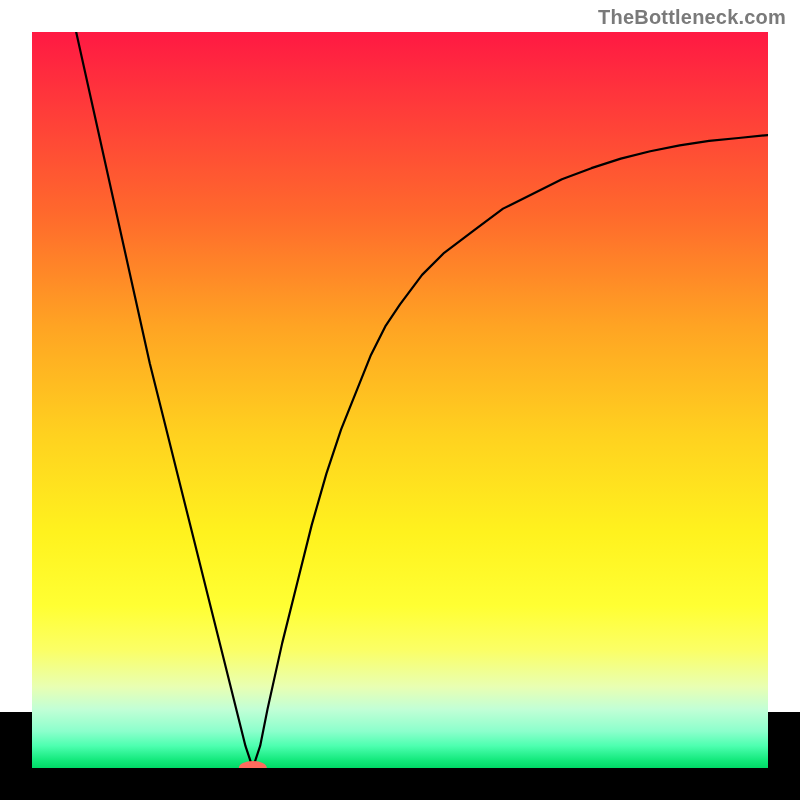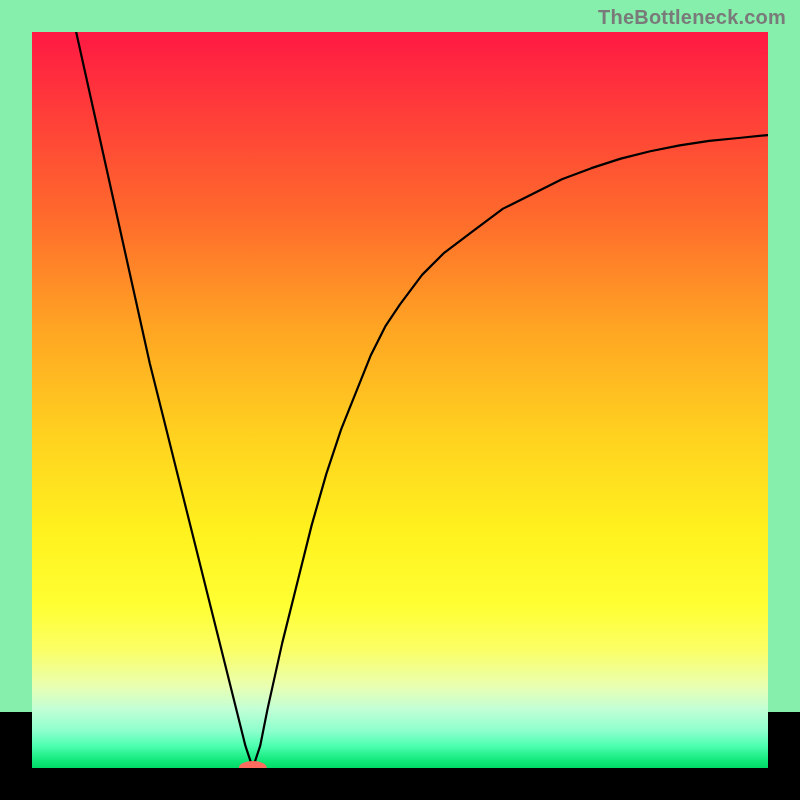--- a/index.html
+++ b/index.html
@@ -8,21 +8,21 @@
     width: 800px;
     height: 800px;
     overflow: hidden;
     background: #000;
     font-family: Arial, Helvetica, sans-serif;
   }
   .frame {
     position: relative;
     width: 800px;
     height: 712px;
-    background: #86efac;
+    background: #ffffff;
   }
   .plot-area {
     position: absolute;
     left: 32px;
     top: 32px;
     width: 736px;
     height: 736px;
     background: linear-gradient(to bottom,
       #ff1943 0%,
       #ff3a3a 10%,

